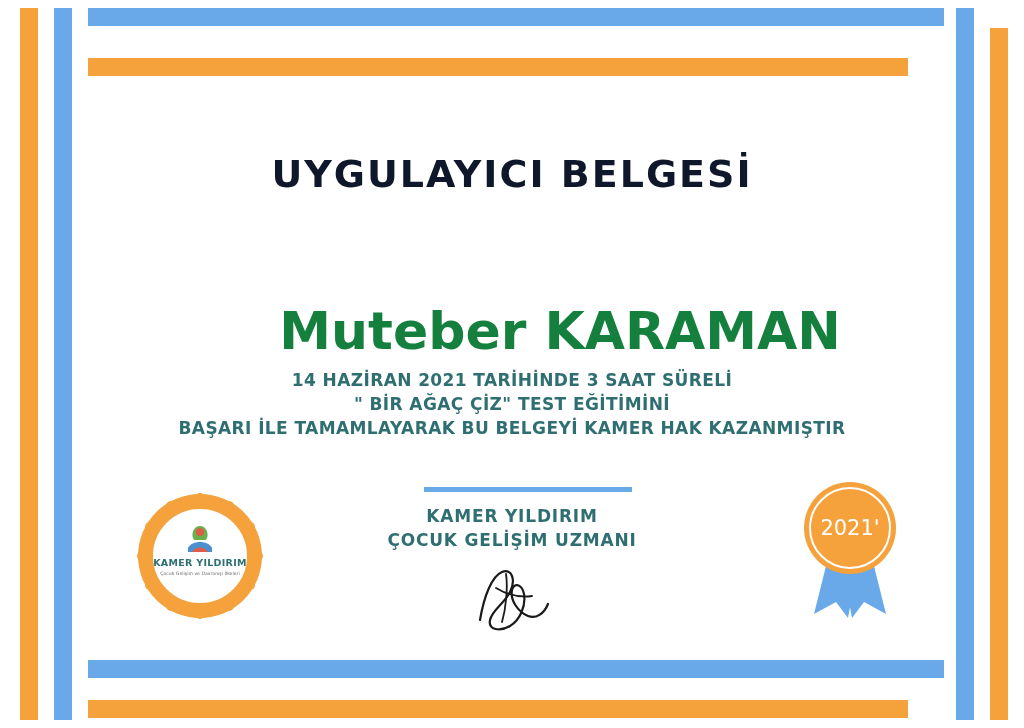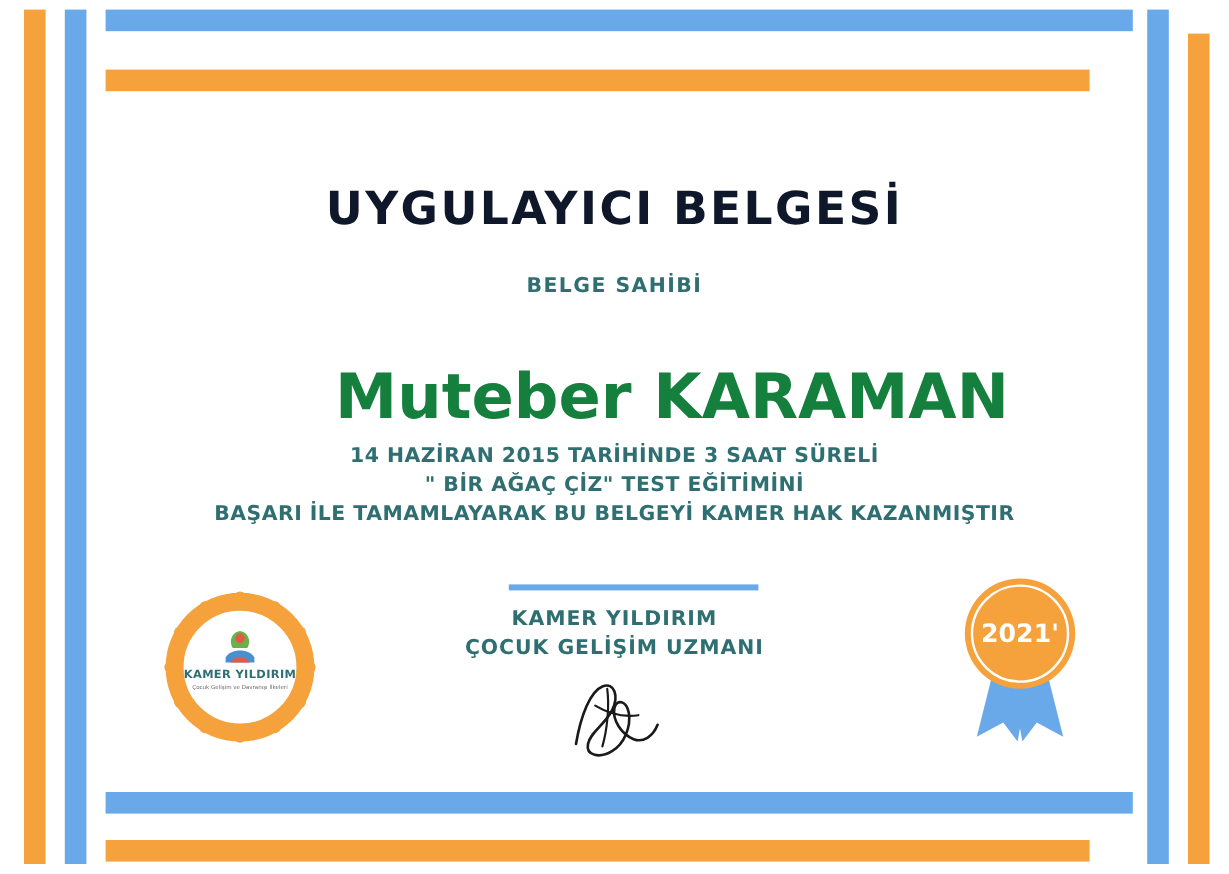--- a/index.html
+++ b/index.html
@@ -166,46 +166,45 @@
   .rosette {
     position: absolute;
     left: 786px; top: 478px;
     width: 128px; height: 140px;
   }
   .rosette-year {
     position: absolute;
     left: 786px; top: 478px; width: 128px; height: 100px;
     display: flex; align-items: center; justify-content: center;
     font-size: 21px;
-    font-weight: bold;
+    font-weight: normal;
     color: #ffffff;
     pointer-events: none;
     font-family: "DejaVu Sans", sans-serif;
   }
 </style>
 </head>
 <body>
 
 <div class="certificate">
 
   <div class="bar bar-top-blue"></div>
   <div class="bar bar-top-orange"></div>
   <div class="bar bar-left-orange"></div>
   <div class="bar bar-left-blue"></div>
   <div class="bar bar-right-blue"></div>
   <div class="bar bar-right-orange"></div>
   <div class="bar bar-bottom-blue"></div>
   <div class="bar bar-bottom-orange"></div>
 
   <div class="title">UYGULAYICI  BELGESİ</div>
-  <div class="subtitle">BELGE SAHİBİ</div>
   <div class="recipient">Muteber KARAMAN</div>
 
   <div class="body-lines">
-    <div>14 HAZİRAN 2015 TARİHİNDE 3 SAAT SÜRELİ</div>
+    <div>14 HAZİRAN 2021 TARİHİNDE 3 SAAT SÜRELİ</div>
     <div>" BİR AĞAÇ ÇİZ" TEST EĞİTİMİNİ</div>
     <div>BAŞARI İLE TAMAMLAYARAK BU BELGEYİ KAMER HAK KAZANMIŞTIR</div>
   </div>
 
   <div class="sign-rule"></div>
   <div class="sign-name">
     <div>KAMER YILDIRIM</div>
     <div>ÇOCUK GELİŞİM UZMANI</div>
   </div>
 

